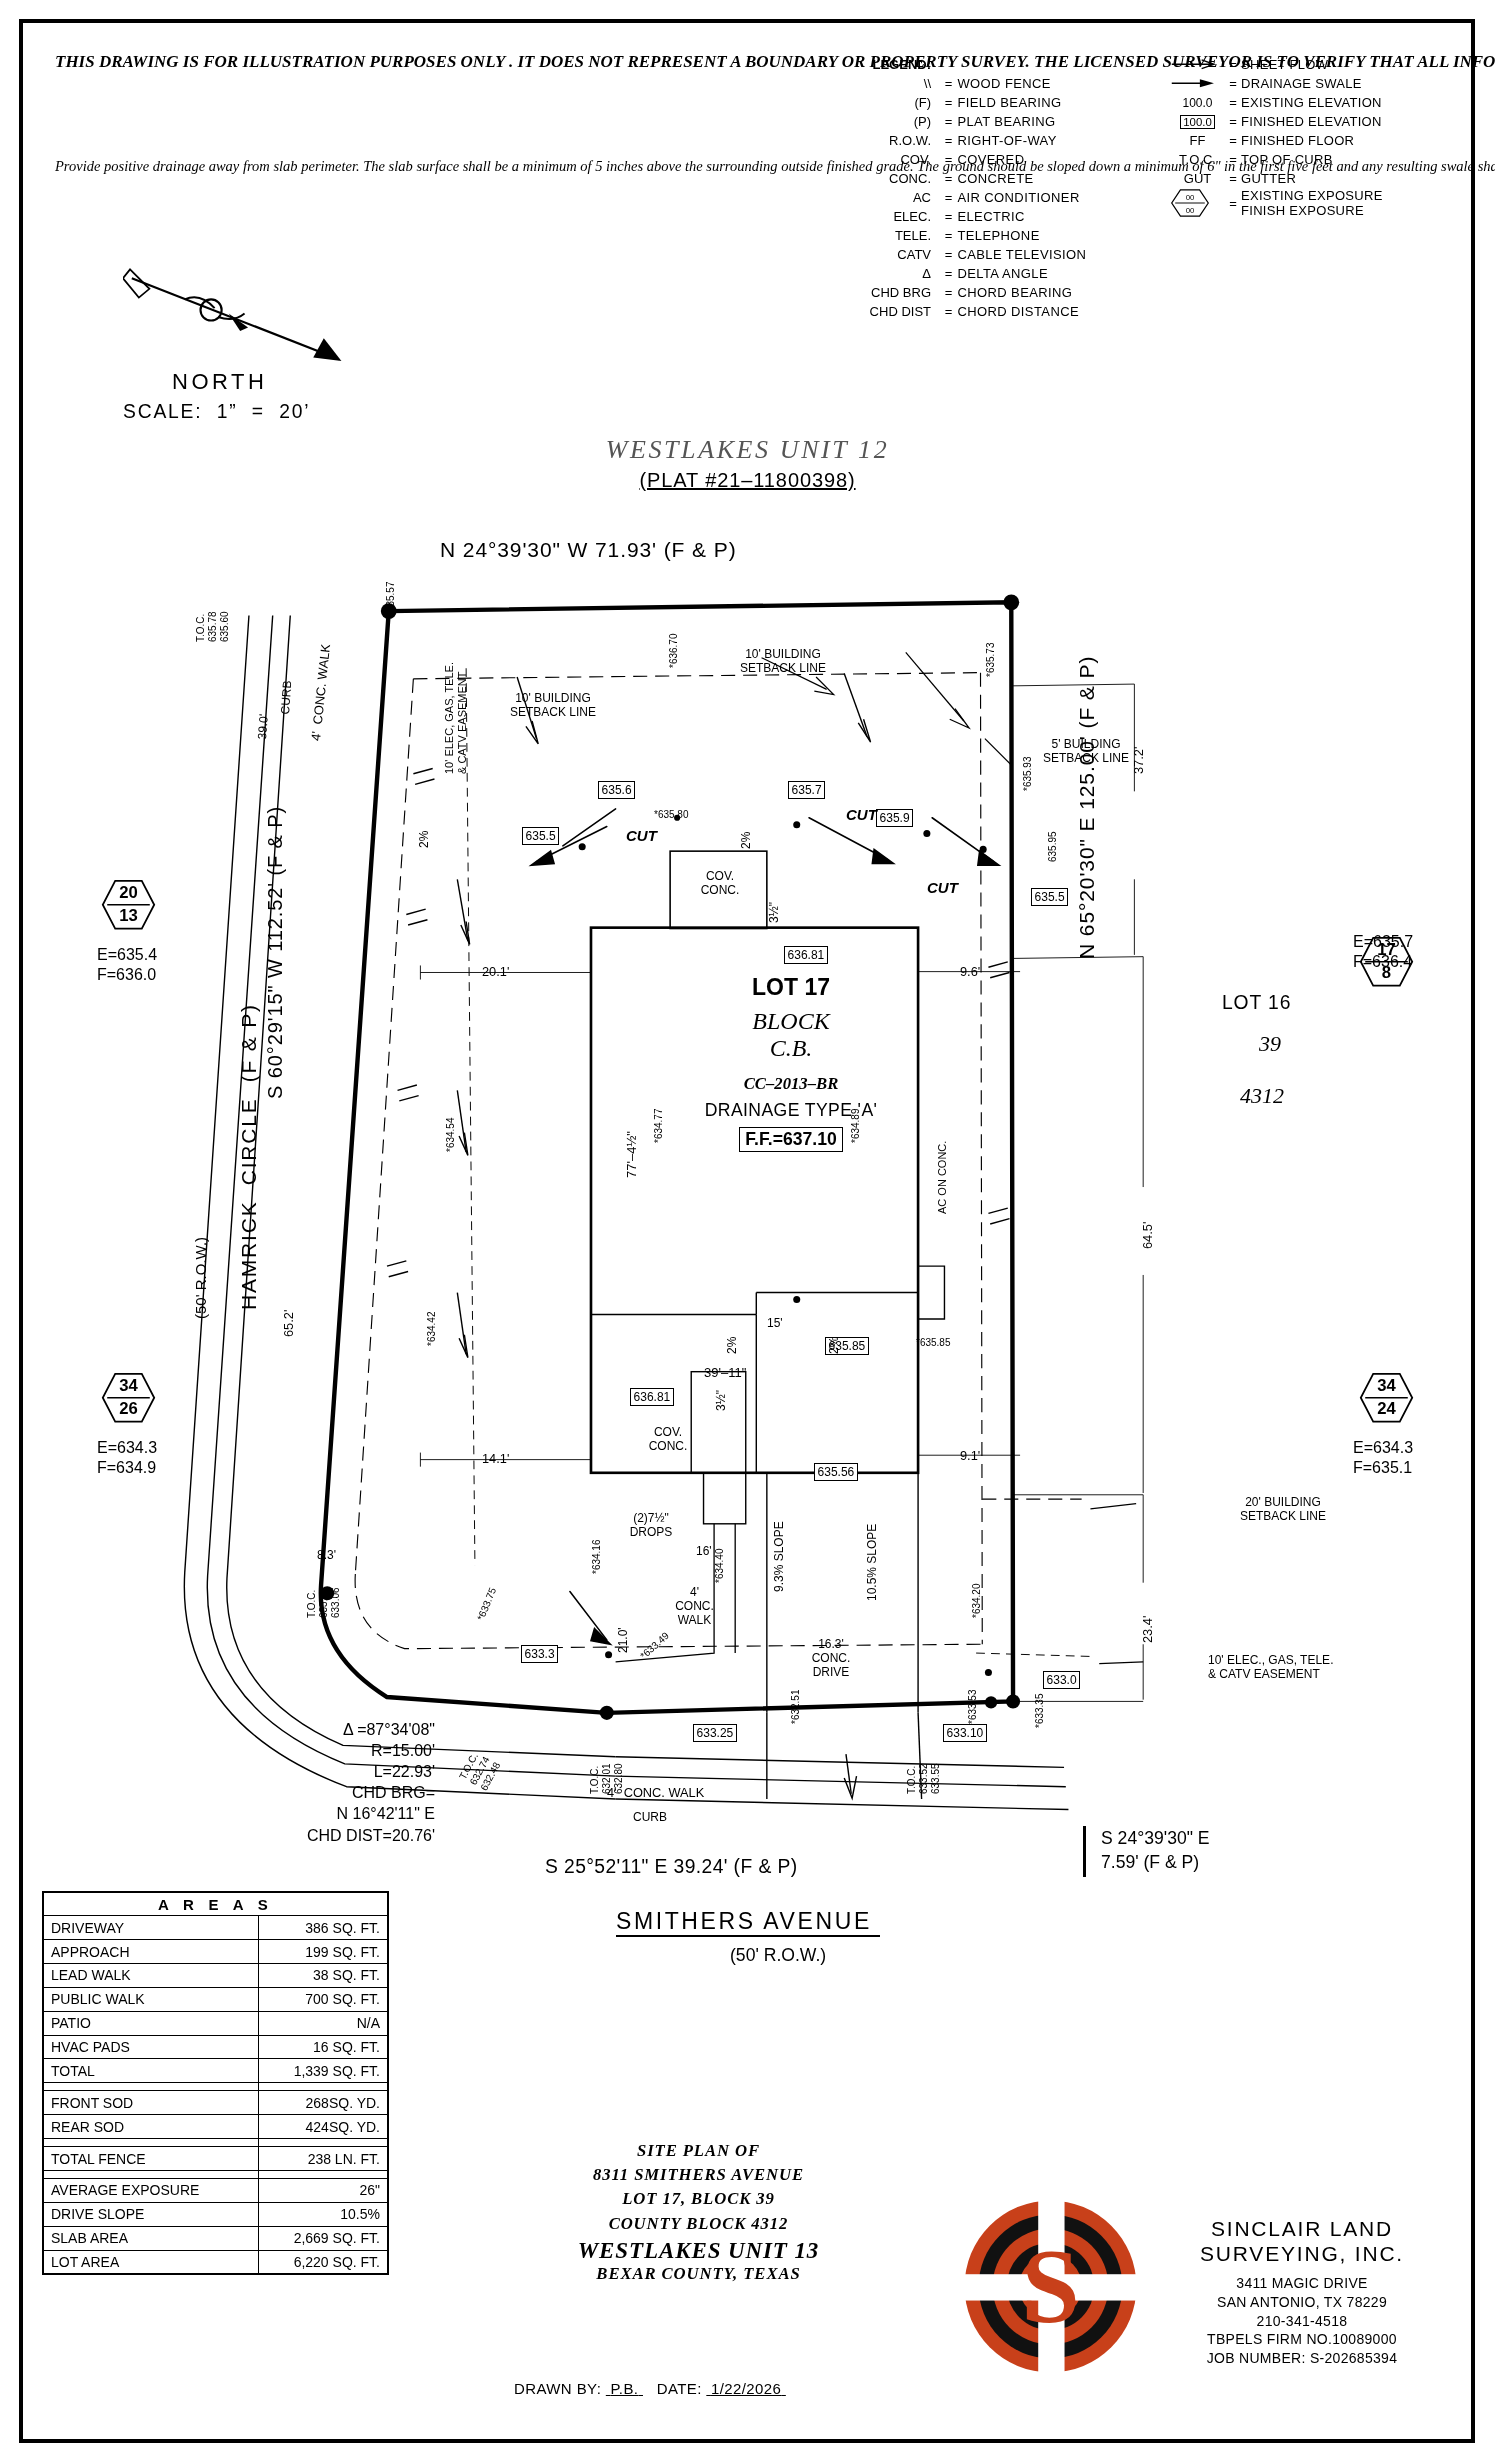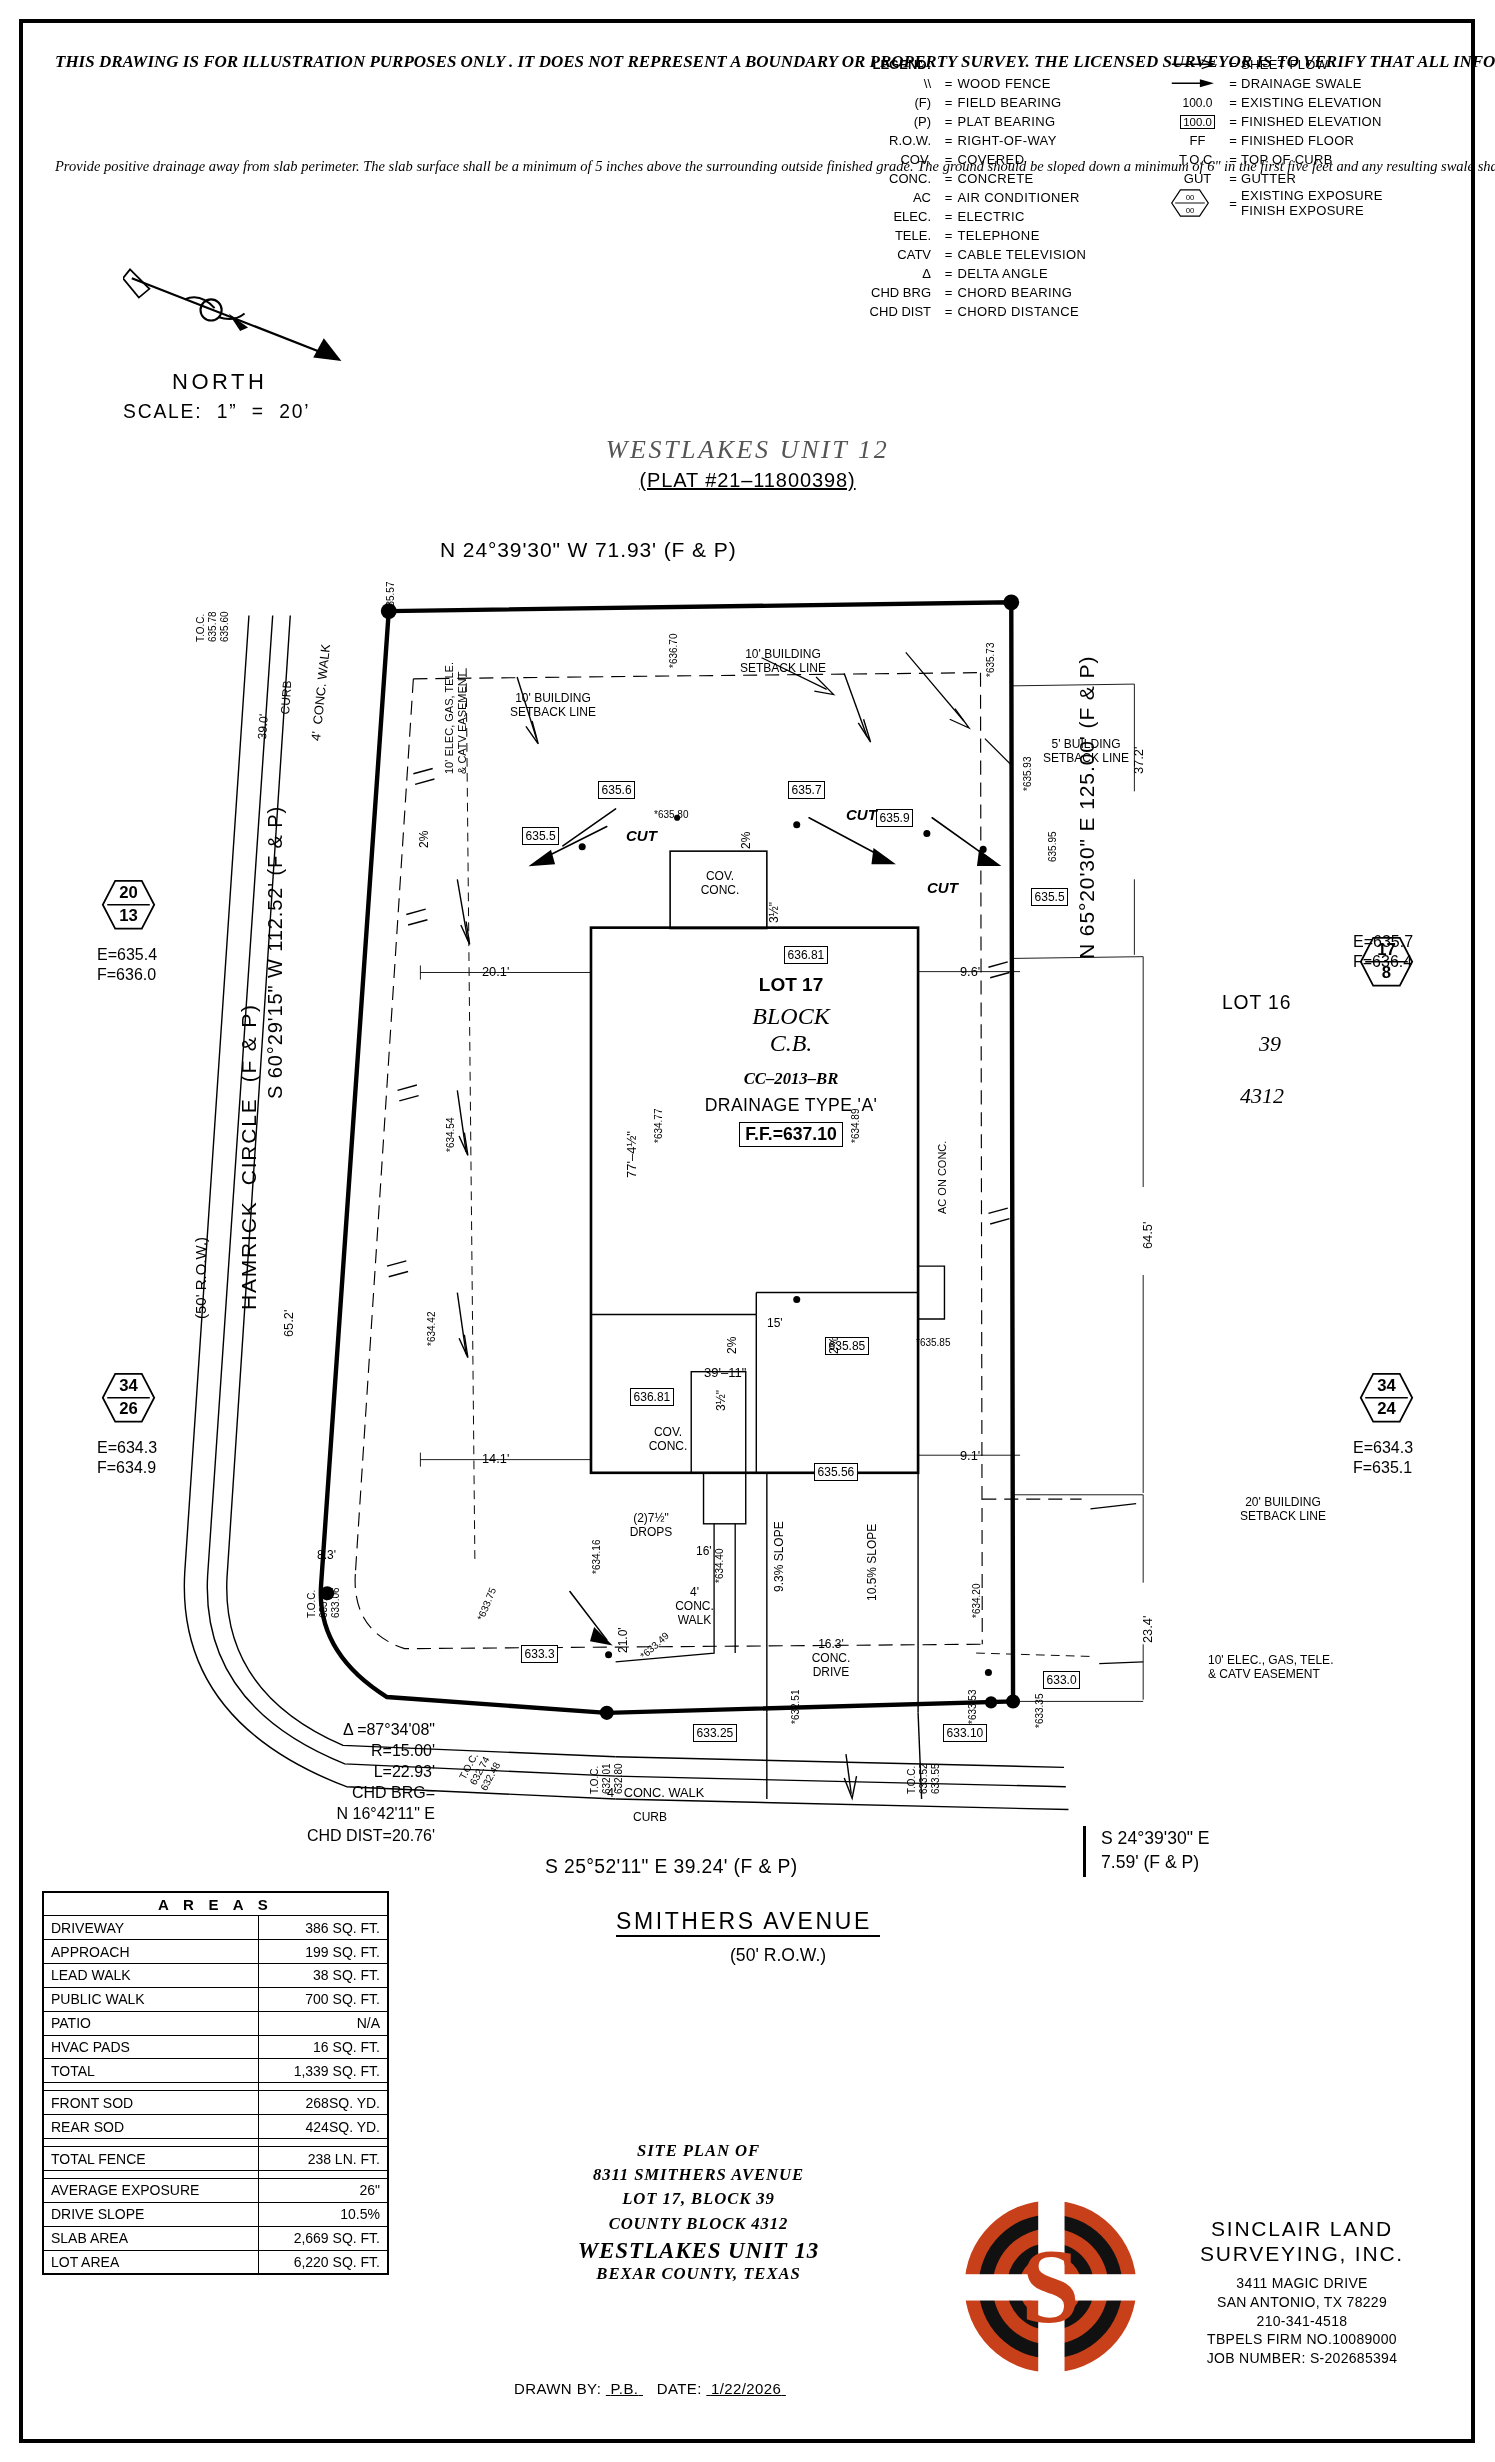--- a/index.html
+++ b/index.html
@@ -41,21 +41,21 @@
 
   
   #bearTop{left:440px;top:538px;font-size:21px;letter-spacing:0.9px;}
   #bearRight{left:1075px;top:959px;font-size:21px;letter-spacing:0.9px;transform:rotate(-90deg);transform-origin:0 0;}
   #bearLeftB{left:264px;top:1099px;font-size:20px;letter-spacing:0.9px;transform:rotate(-90deg);transform-origin:0 0;}
   #rowLeft{left:192px;top:1319px;font-size:15px;transform:rotate(-90deg);transform-origin:0 0;}
   #hamrick{left:237px;top:1310px;font-size:21px;letter-spacing:1.8px;transform:rotate(-90deg);transform-origin:0 0;}
 
   
   #lotblock{left:668px;top:974px;width:246px;text-align:center;}
-  #lotblock .l1{font-size:19px;font-weight:bold;text-align:center;}
+  #lotblock .l1{font-size:23px;font-weight:bold;text-align:center;}
   #lotblock .l2{font-size:24px;font-style:italic;font-family:"Liberation Serif",serif;margin-top:7px;}
   #lotblock .l3{font-size:24px;font-style:italic;font-family:"Liberation Serif",serif;}
   #lotblock .l4{font-size:16.7px;font-style:italic;font-weight:bold;font-family:"Liberation Serif",serif;margin-top:12.3px;}
   #lotblock .l5{font-size:17.6px;margin-top:6.2px;letter-spacing:0.4px;}
   #ff{display:inline-block;border:1.9px solid #000;padding:0.9px 5.3px;font-size:17.6px;font-weight:bold;margin-top:5.3px;}
 
   
   .hex{position:absolute;width:55px;height:51px;}
   .hexin{position:absolute;inset:0;}
   .hexnum{position:absolute;width:55px;text-align:center;font-size:16.7px;font-weight:bold;}

